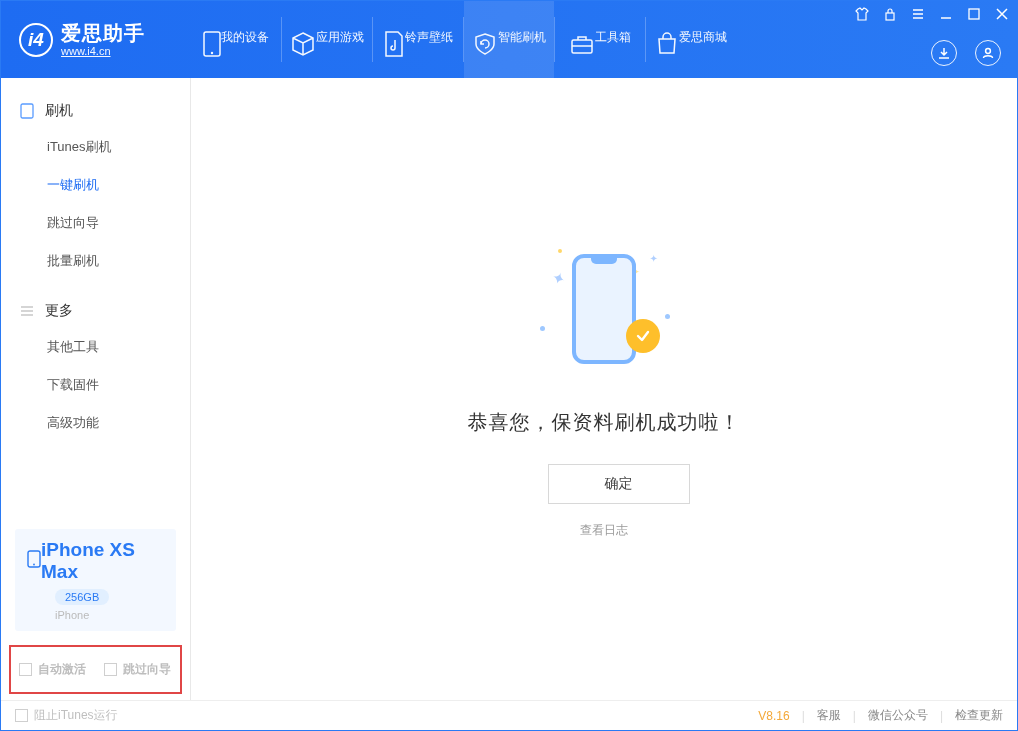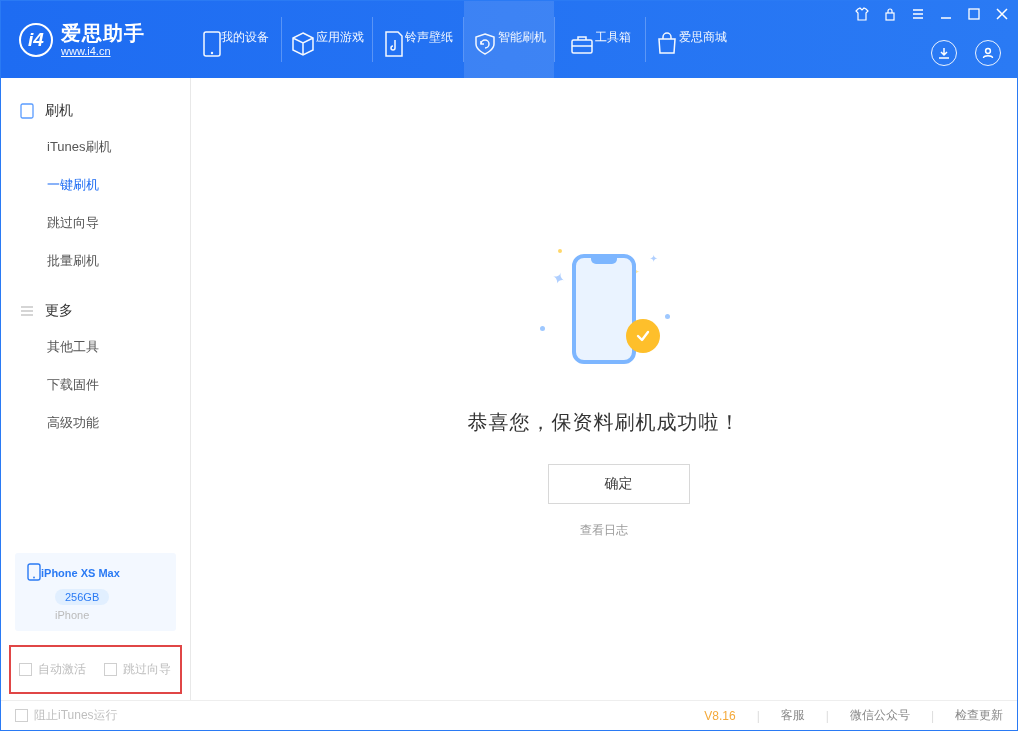--- a/index.html
+++ b/index.html
@@ -26,25 +26,25 @@
   .sidebar { width: 190px; border-right: 1px solid #e8e8e8; padding-top: 16px; display: flex; flex-direction: column; }
   .sb-group-header { display: flex; align-items: center; padding: 8px 18px; font-size: 14px; color: #333; }
   .sb-group-header .gicon { width: 16px; height: 16px; margin-right: 10px; display: flex; align-items: center; justify-content: center; }
   .sb-item { padding: 10px 18px 10px 46px; font-size: 13px; color: #555; cursor: pointer; }
   .sb-item.active { color: #1e6cf2; }
   .sb-spacer { flex: 1; }
   .device-cards { padding: 0 14px; }
   .card { background: #f3f8ff; border-radius: 3px; padding: 10px 12px; margin-bottom: 10px; font-size: 13px; color: #2a7af4; display: flex; align-items: center; }
   .card .cicon { width: 18px; height: 18px; margin-right: 10px; display:flex; align-items:center; justify-content:center; }
   .device-card { background:#f3f8ff; border-radius:3px; padding:10px 12px; margin-bottom:14px; }
-  .device-card .row1 { display:flex; align-items:center; font-size:11px; color:#2a7af4; font-weight:bold; }
+  .device-card .row1 { display:flex; align-items:center; font-size:19px; color:#2a7af4; font-weight:bold; }
   .device-card .badge { display:inline-block; background:#e1efff; color:#2a7af4; border-radius:10px; font-size:11px; padding:2px 10px; margin-top:6px; margin-left:28px; font-weight:normal; }
   .device-card .sub { font-size:11px; color:#bbb; margin-left:28px; margin-top:4px; }
 
-  .highlight-box { border: 2px solid #e04646; margin: 0 8px 6px 8px; padding: 14px 8px; display: flex; gap: 18px; align-items: center; }
+  .highlight-box { border: 2px solid #e04646; margin: 0 8px 6px 8px; padding: 14px 8px; display: flex; gap: 18px; align-items: center; font-weight: bold; }
   .chk { display: flex; align-items: center; gap: 6px; font-size: 12px; color: #bdbdbd; cursor: pointer; }
   .chk-box { width: 13px; height: 13px; border: 1px solid #cfcfcf; background: #fff; }
 
   .main { flex: 1; position: relative; display: flex; flex-direction: column; align-items: center; justify-content: center; }
   .success-illus { position: relative; width: 140px; height: 140px; margin-bottom: 30px; }
   .phone-outline { position:absolute; left:50%; top:50%; transform:translate(-50%,-50%); width:64px; height:110px; border:4px solid #7db6ff; border-radius:12px; background:#eaf3ff; }
   .phone-outline .notch { position:absolute; top:0; left:50%; transform:translateX(-50%); width:26px; height:6px; background:#7db6ff; border-radius:0 0 5px 5px; }
   .check-badge { position:absolute; right:14px; bottom:26px; width:34px; height:34px; background:#febf2b; border-radius:50%; display:flex; align-items:center; justify-content:center; }
   .sparkle { position:absolute; color:#6fa8ff; opacity:.55; }
   .sparkle.s1 { left:18px; top:30px; font-size:16px; transform:rotate(20deg);}
@@ -54,21 +54,21 @@
   .dot.d1 { left:6px; bottom:48px; }
   .dot.d2 { right:4px; bottom:60px; }
   .dot.d3 { left:24px; top:10px; background:#ffd76a; width:4px; height:4px; }
 
   .success-text { font-size: 20px; color: #333; letter-spacing: 1px; margin-bottom: 28px; }
   .ok-btn { border:1px solid #d8d8d8; background:#fff; font-size:14px; color:#444; padding:10px 56px; cursor:pointer; margin-bottom:18px;margin-left:29px; }
   .log-link { font-size:12px; color:#999; cursor:pointer; }
 
   .statusbar { position: absolute; left:0; right:0; bottom:0; height:30px; border-top:1px solid #eee; display:flex; align-items:center; padding:0 14px; font-size:12px; color:#bfbfbf; }
   .statusbar .chk { color:#bfbfbf; }
-  .statusbar .right { margin-left:auto; display:flex; align-items:center; gap:21px; color:#888; }
+  .statusbar .right { margin-left:auto; display:flex; align-items:center; gap:12px; color:#888; }
   .statusbar .right .sep { color:#ddd; }
   .statusbar .orange { color:#f4a93a; }
   .statusbar .link { cursor:pointer; }
 </style>
 </head>
 <body>
 
 <div class="window">
 
   <div class="header">

